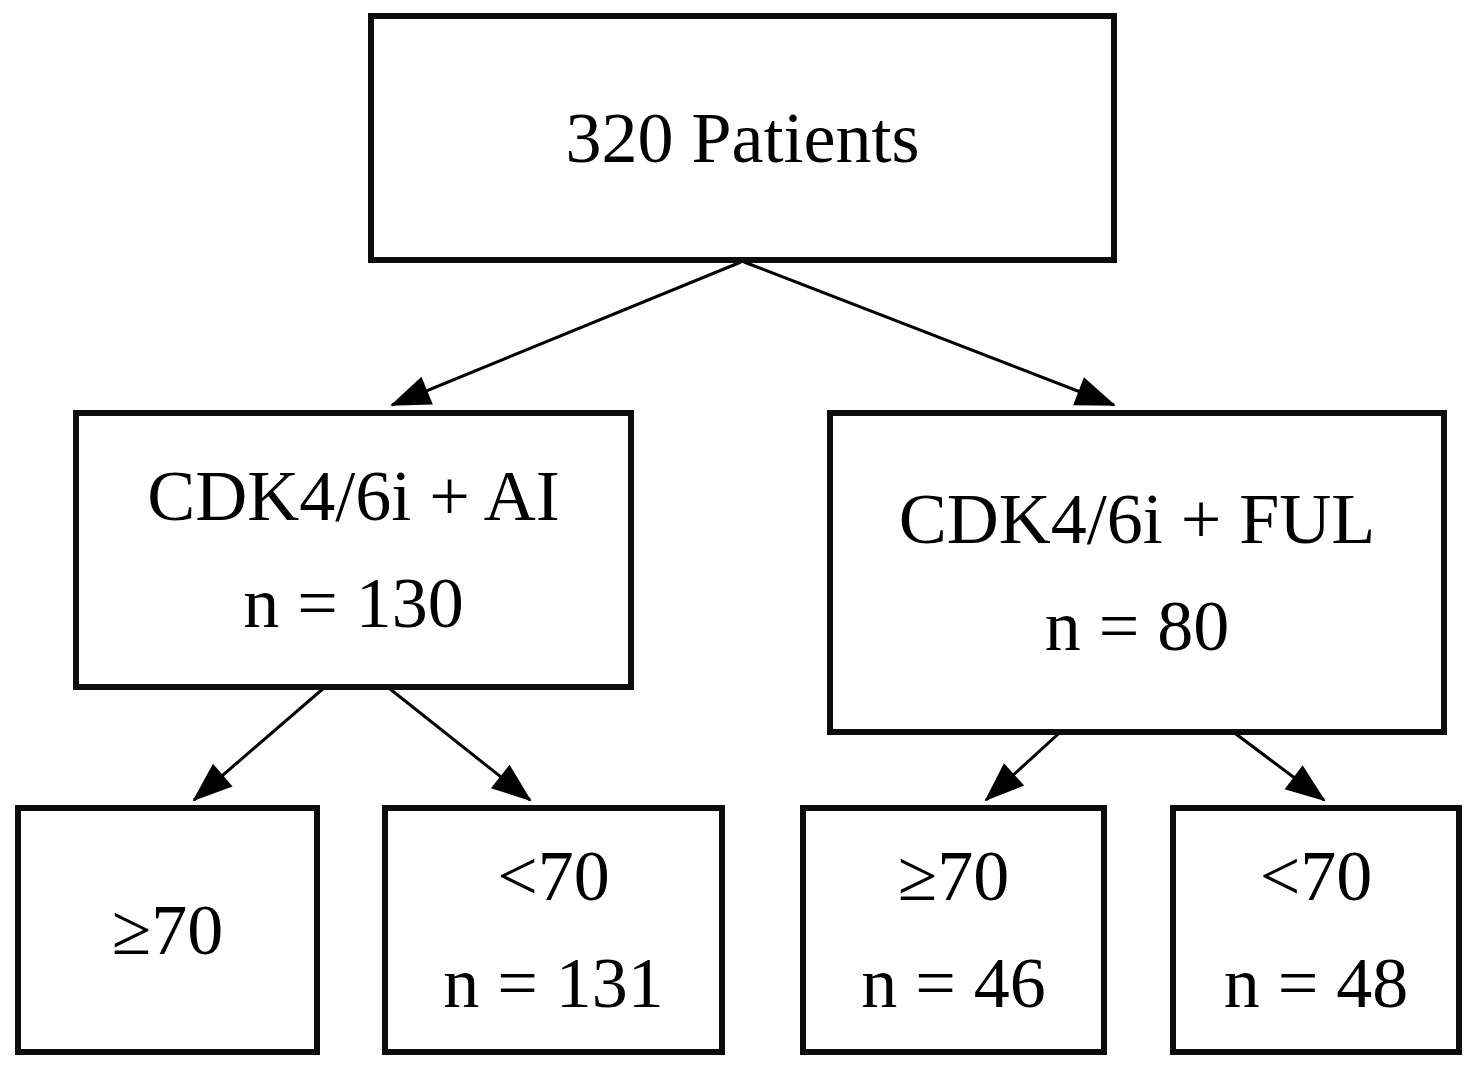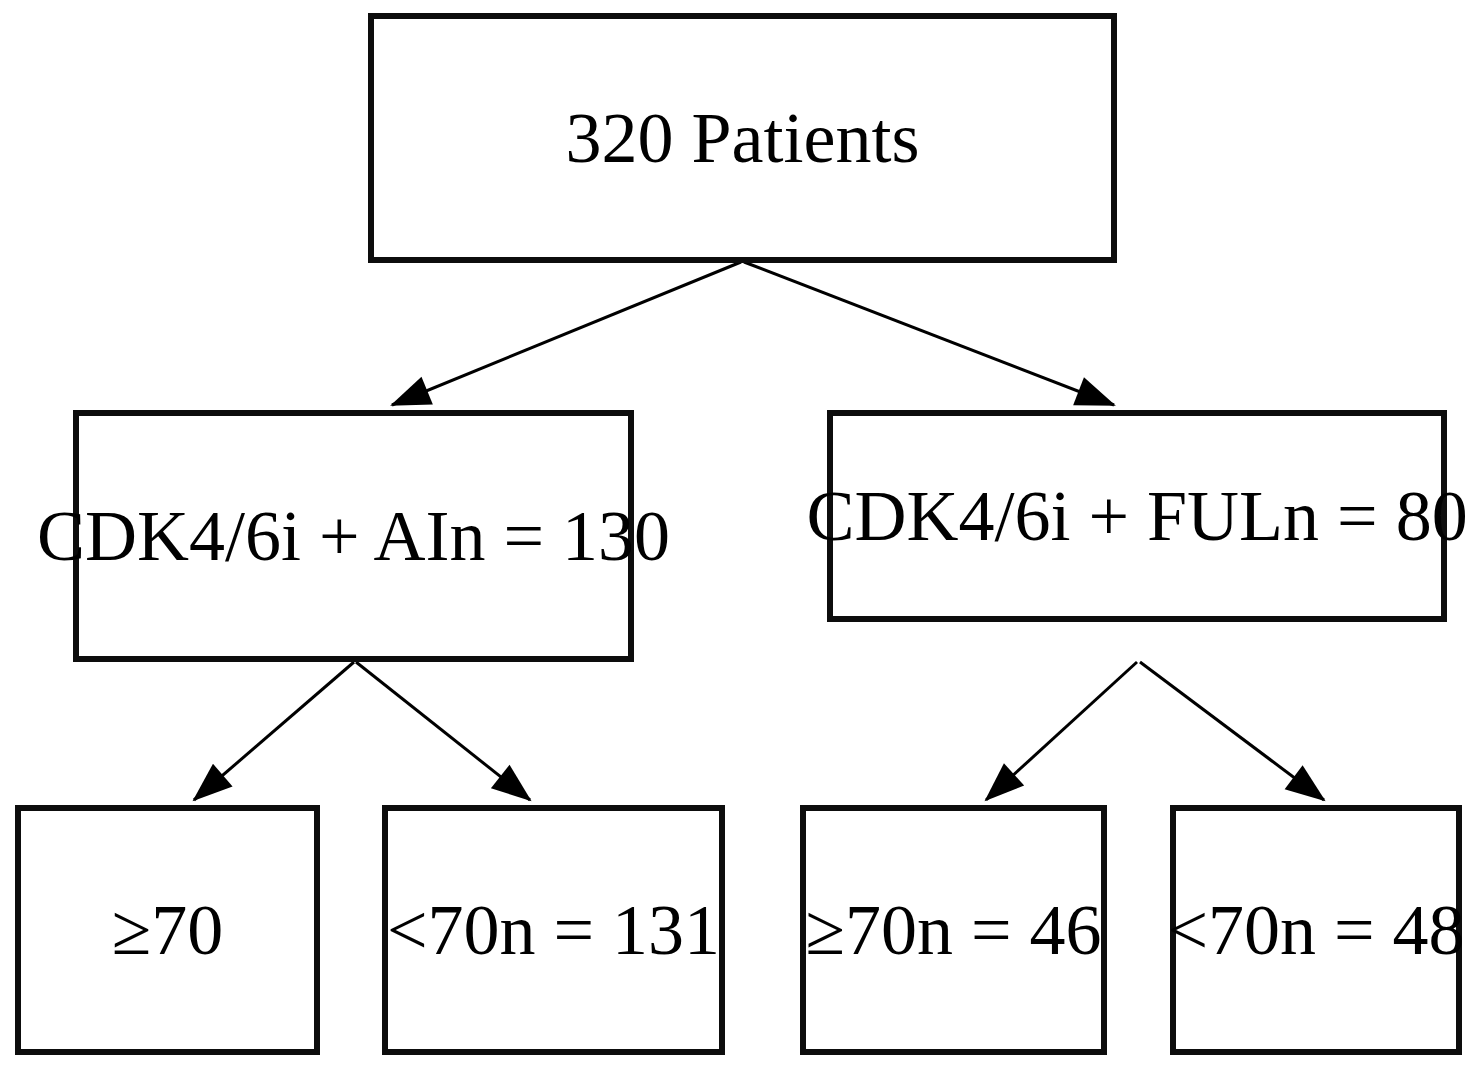--- a/index.html
+++ b/index.html
@@ -26,30 +26,31 @@
   .edges line {
     stroke: #000000;
     stroke-width: 3;
   }
   .node {
     position: absolute;
     box-sizing: border-box;
     border: 6px solid #0d0d0d;
     background: #ffffff;
     display: flex;
+    flex-direction: column;
     align-items: center;
     justify-content: center;
     text-align: left;
     font-size: 72px;
     line-height: 1.48;
     white-space: nowrap;
   }
   .node-root { left: 368px; top: 13px;  width: 749px; height: 250px; }
-  .node-ai   { left: 73px;  top: 410px; width: 561px; height: 252px; }
-  .node-ful  { left: 827px; top: 410px; width: 620px; height: 212px; }
+  .node-ai   { left: 73px;  top: 410px; width: 561px; height: 280px; }
+  .node-ful  { left: 827px; top: 410px; width: 620px; height: 325px; }
   .node-ai-ge70  { left: 15px;   top: 805px; width: 305px; height: 250px; }
   .node-ai-lt70  { left: 382px;  top: 805px; width: 343px; height: 250px; }
   .node-ful-ge70 { left: 800px;  top: 805px; width: 307px; height: 250px; }
   .node-ful-lt70 { left: 1170px; top: 805px; width: 292px; height: 250px; }
 </style>
 </head>
 <body>
 
 <div class="canvas">
 

